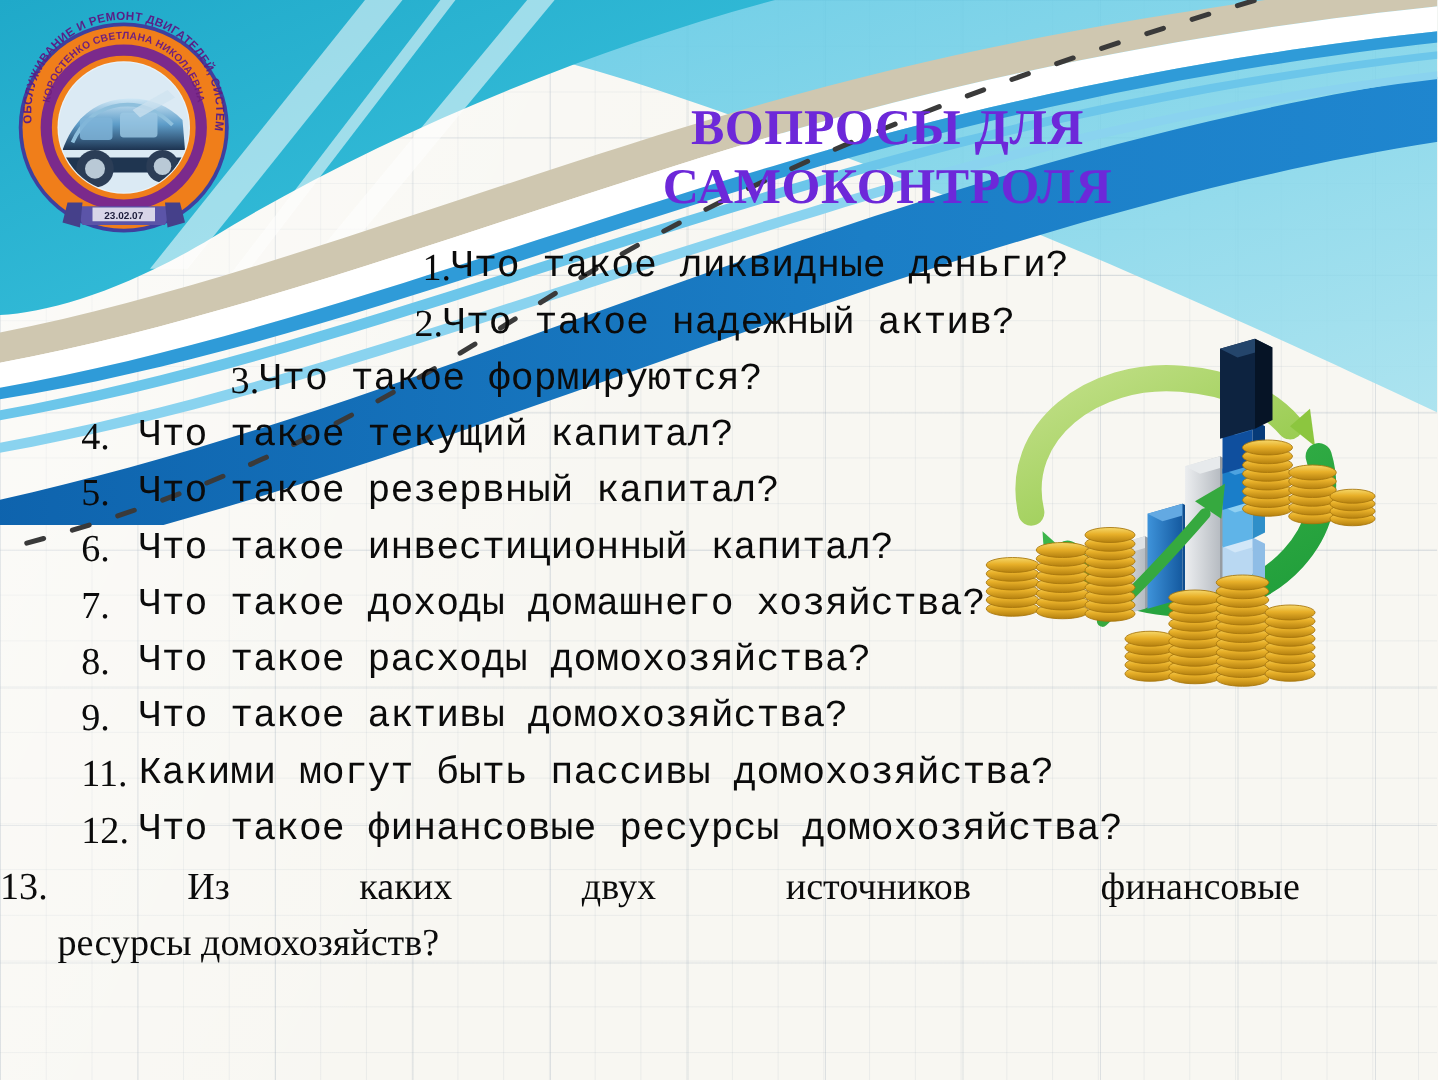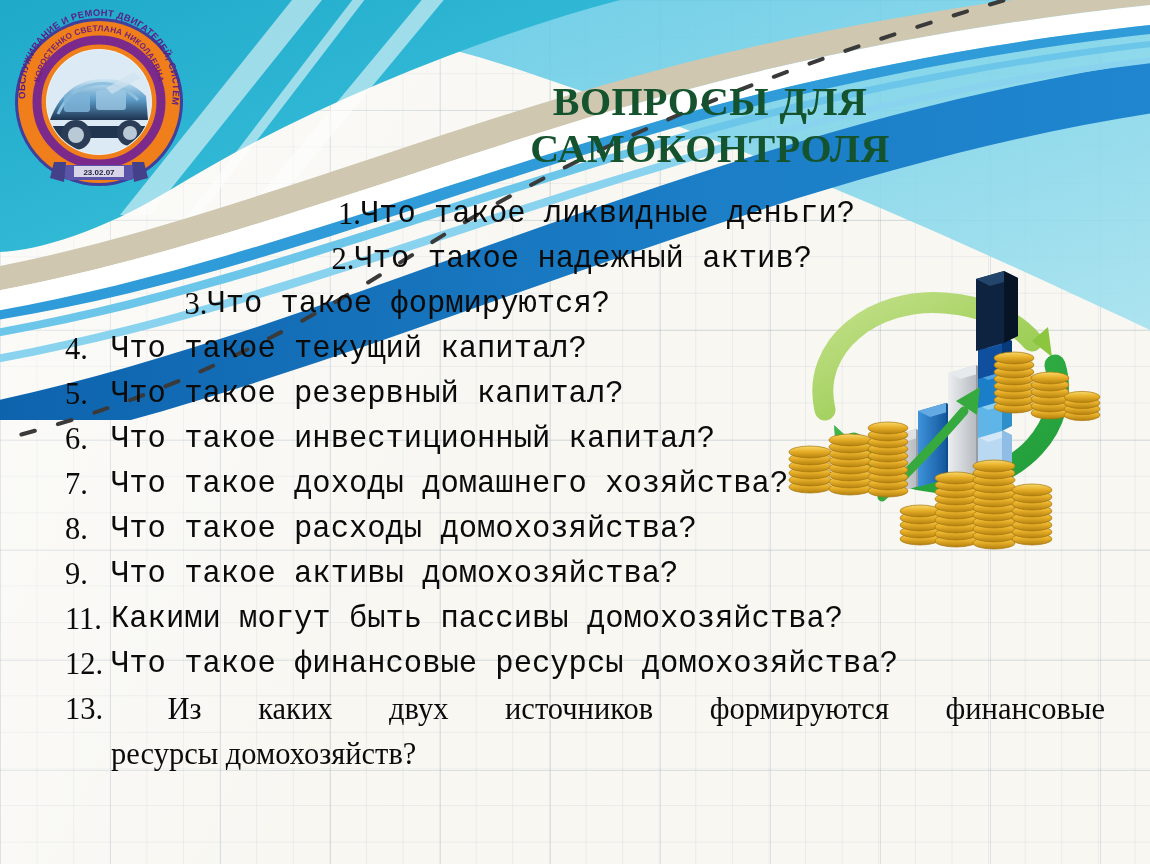--- a/index.html
+++ b/index.html
@@ -37,21 +37,21 @@
   
   .logo{
     position:absolute;left:6px;top:2px;width:185px;height:188px;
   }
   .logo svg{display:block;}
 
   
   .title{
     position:absolute;left:430px;top:78px;width:560px;
     text-align:center;
-    color:#14532d;
+    color:#6d28d9;
     font-family:"Liberation Serif",serif;
     font-weight:bold;
     font-size:40px;
     line-height:1.18;
     letter-spacing:.5px;
   }
   .title .l2{display:block;}
 
   
   .questions{
@@ -70,21 +70,21 @@
   .q.a1{justify-content:flex-end;padding-right:250px;}
   .q.a2{justify-content:flex-end;padding-right:293px;}
   .q.a3{justify-content:flex-end;padding-right:495px;}
   .q.l  {padding-left:65px;}
   .q.l .num{width:46px;}
   .q.l2 {padding-left:65px;}
   .q.l2 .num{width:46px;}
 
   
   .q13{
-    padding-left:65px;width:1040px;display:block;white-space:normal;
+    width:1040px;display:block;white-space:normal;
   }
   .q13 .row1{
     display:flex;justify-content:space-between;width:1040px;
   }
   .q13 .num{width:46px;flex:0 0 auto;}
   .q13 .row1 .seg{flex:0 0 auto;}
   .q13 .row2{padding-left:46px;}
 
   
   .dashed{position:absolute;left:0;top:0;width:1150px;height:500px;}
@@ -433,20 +433,19 @@
       <span class="txt">Что такое финансовые ресурсы домохозяйства?</span>
     </div>
 
     <div class="q13">
       <div class="row1">
         <span class="num">13.</span>
         <span class="seg">Из</span>
         <span class="seg">каких</span>
         <span class="seg">двух</span>
         <span class="seg">источников</span>
-        <span class="seg">формируются</span>
         <span class="seg">финансовые</span>
       </div>
       <div class="row2">ресурсы домохозяйств?</div>
     </div>
 
   </div>
 </div>
 
 </body></html>

